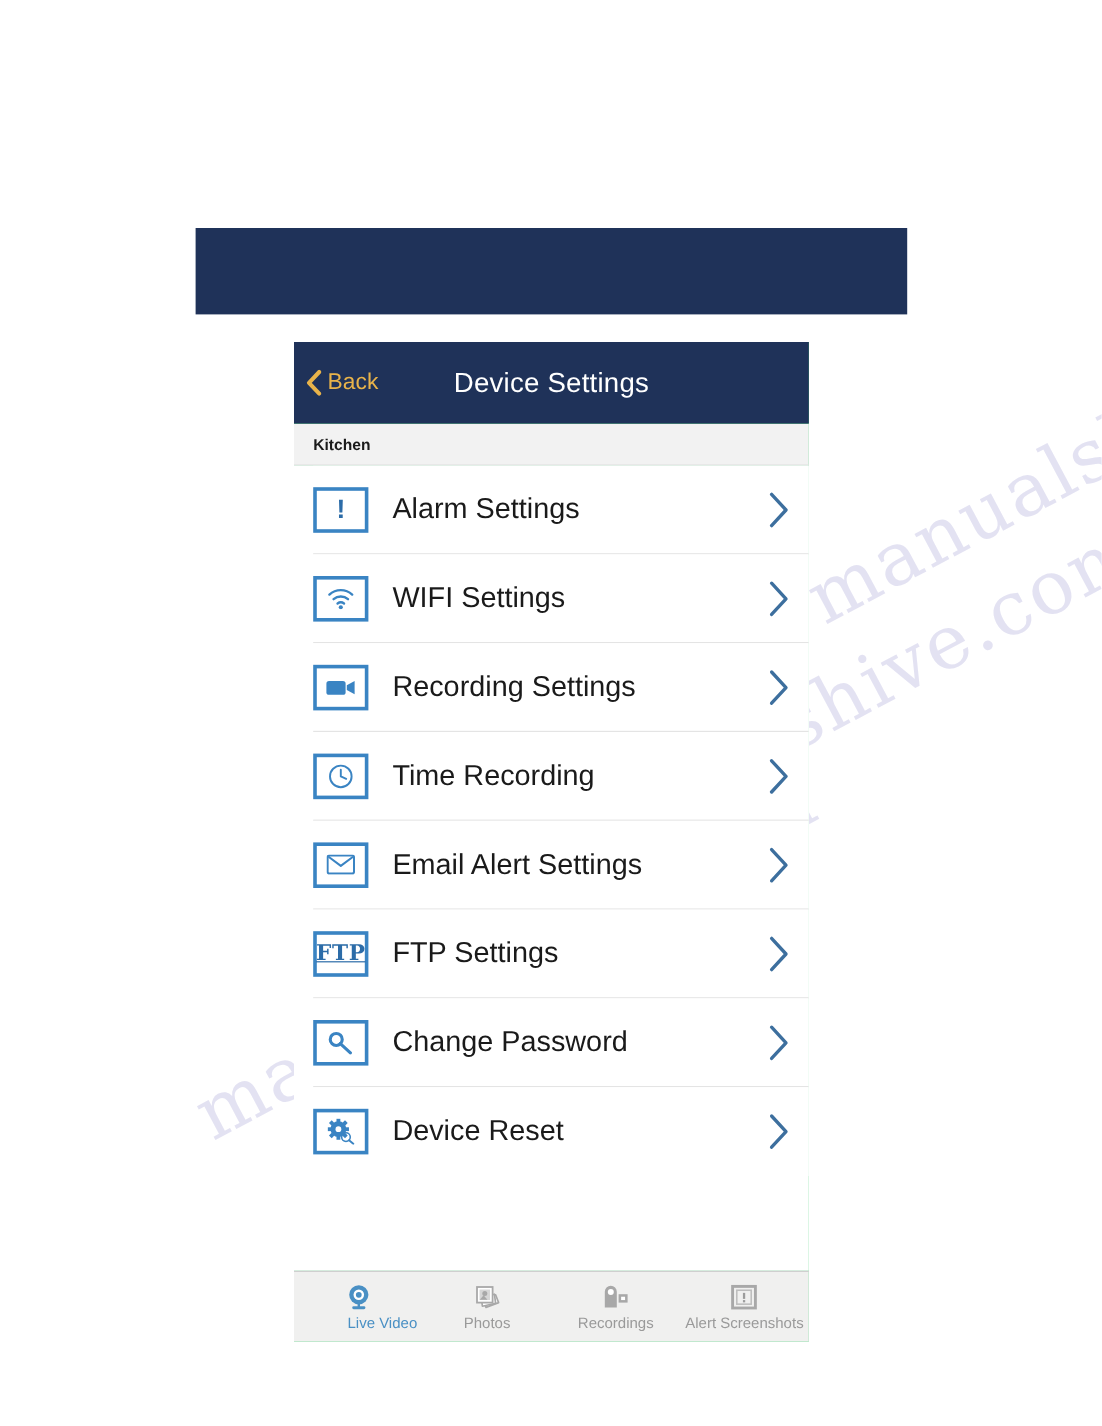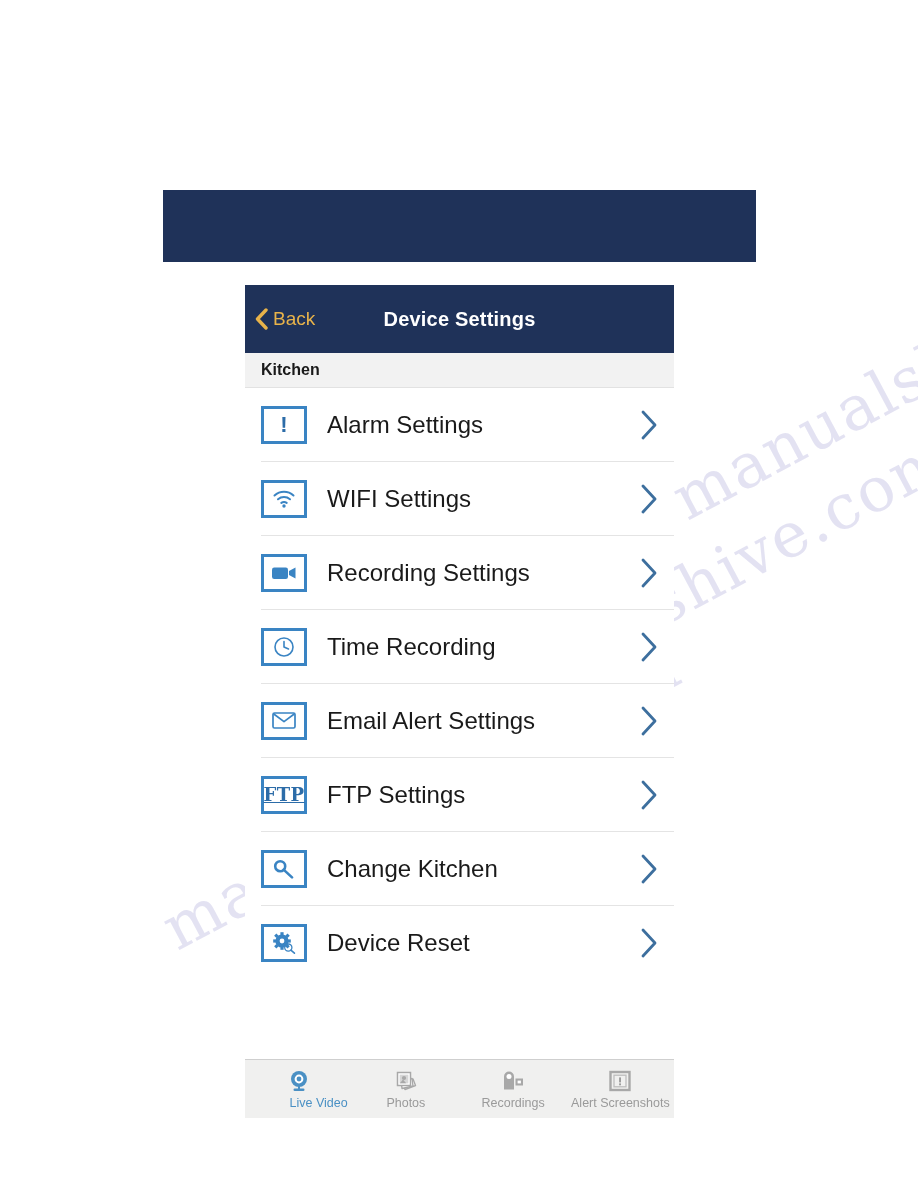--- a/index.html
+++ b/index.html
@@ -87,38 +87,38 @@
     height: 22px;
   }
   .nav-title {
     position: absolute;
     left: 0;
     right: 0;
     top: 50%;
     transform: translateY(-50%);
     text-align: center;
     color: #ffffff;
-    font-size: 20px;
-    font-weight: bold;
+    font-size: 23px;
+    font-weight: normal;
     letter-spacing: 0.2px;
   }
 
   
   .section-header {
     flex: 0 0 auto;
     height: 35px;
     background: #f2f2f2;
     border-bottom: 1px solid #e2e2e2;
     display: flex;
     align-items: center;
     padding-left: 16px;
     box-sizing: border-box;
   }
   .section-header-label {
-    font-size: 16px;
+    font-size: 13px;
     font-weight: bold;
     color: #1a1a1a;
   }
 
   
   .settings-list {
     flex: 1 1 auto;
     background: #ffffff;
     padding-left: 16px;
     box-sizing: border-box;
@@ -311,21 +311,21 @@
       </svg>
     </div>
 
     <div class="list-row">
       <div class="row-icon-box">
         <svg width="22" height="20" viewBox="0 0 22 20">
           <circle cx="7.2" cy="7.2" r="5" fill="none" stroke="#3a84c3" stroke-width="2.6"></circle>
           <line x1="10.6" y1="10.6" x2="19" y2="18.4" stroke="#3a84c3" stroke-width="2.6" stroke-linecap="round"></line>
         </svg>
       </div>
-      <span class="row-label">Change Kitchen</span>
+      <span class="row-label">Change Password</span>
       <svg class="row-chevron" viewBox="0 0 22 34">
         <polyline points="5,4 17,17 5,30" fill="none" stroke="#3d6f9e" stroke-width="2.8" stroke-linecap="round" stroke-linejoin="round"></polyline>
       </svg>
     </div>
 
     <div class="list-row">
       <div class="row-icon-box">
         <svg width="24" height="22" viewBox="0 0 24 22">
           <g fill="#3a84c3">
             <circle cx="10" cy="9" r="6.6"></circle>

